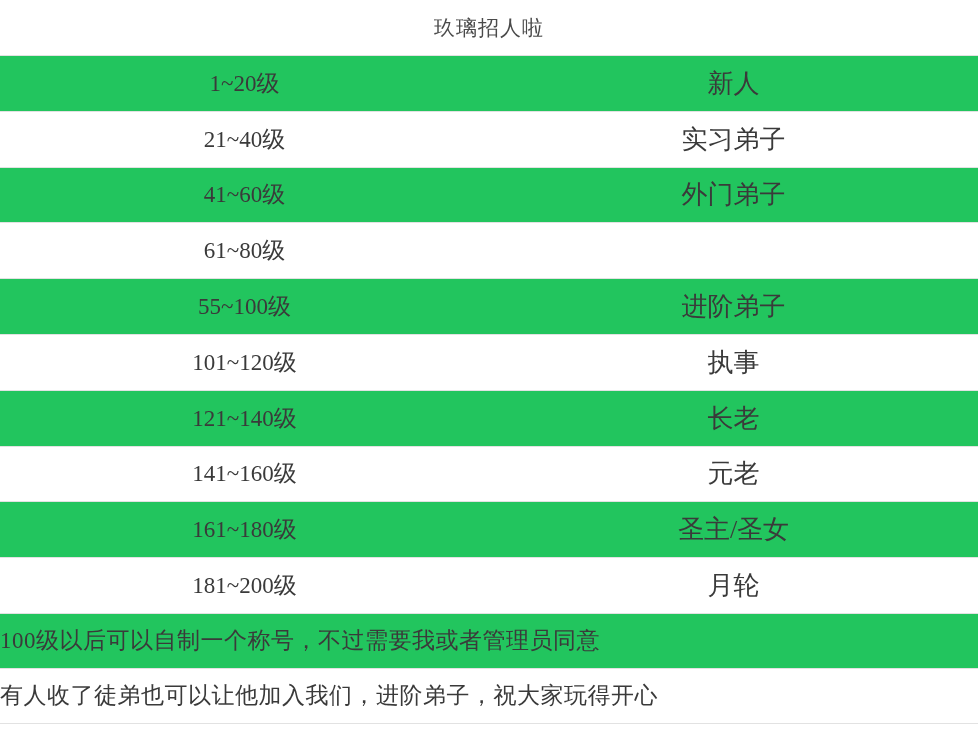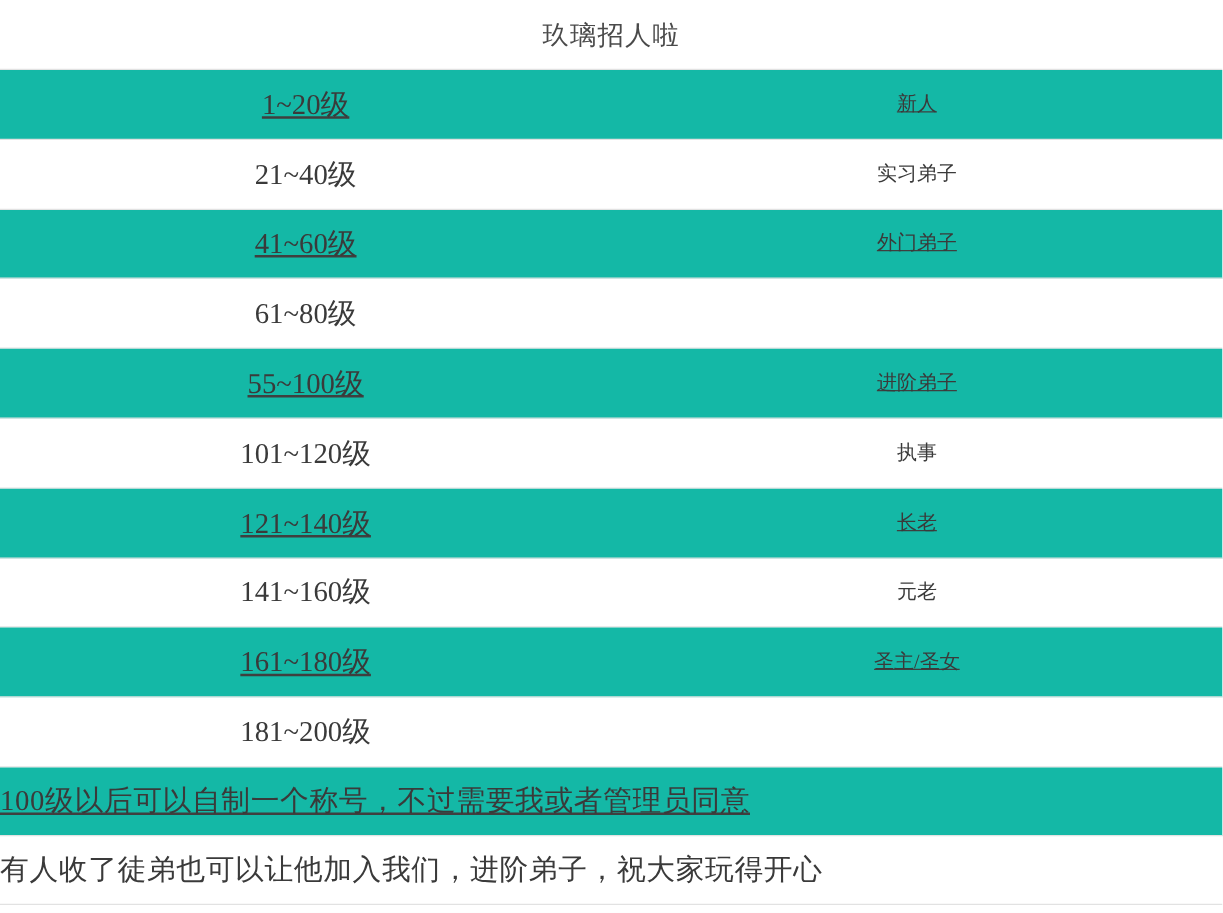--- a/index.html
+++ b/index.html
@@ -25,22 +25,21 @@
   .row {
     display: flex;
     align-items: center;
     box-sizing: border-box;
     border-bottom: 1px solid #e2e2e2;
     background: #ffffff;
     height: 55.8px;
     flex: 0 0 auto;
   }
   .row.alt {
-    background: #14b8a6;
-    text-decoration: underline;
+    background: #22c55e;
   }
   .title-row {
     justify-content: center;
     border-bottom: 1px solid #e2e2e2;
     height: 56px;
   }
   .title-text {
     font-size: 21px;
     color: #4a4a4a;
     letter-spacing: 1px;
@@ -48,21 +47,21 @@
   .cell-level {
     width: 50%;
     text-align: center;
     font-size: 23px;
     color: #3a3a3a;
     box-sizing: border-box;
   }
   .cell-rank {
     width: 50%;
     text-align: center;
-    font-size: 16px;
+    font-size: 26px;
     color: #3a3a3a;
     box-sizing: border-box;
   }
   .note-row {
     height: 55px;
   }
   .note-text {
     font-size: 23px;
     color: #3a3a3a;
     text-align: center;
@@ -122,20 +121,21 @@
     <span class="cell-rank">元老</span>
   </div>
 
   <div class="row alt">
     <span class="cell-level">161~180级</span>
     <span class="cell-rank">圣主/圣女</span>
   </div>
 
   <div class="row">
     <span class="cell-level">181~200级</span>
+    <span class="cell-rank">月轮</span>
   </div>
 
   <div class="row alt note-row">
     <span class="note-text">100级以后可以自制一个称号，不过需要我或者管理员同意</span>
   </div>
 
   <div class="row note-row">
     <span class="note-text">有人收了徒弟也可以让他加入我们，进阶弟子，祝大家玩得开心</span>
   </div>
 

